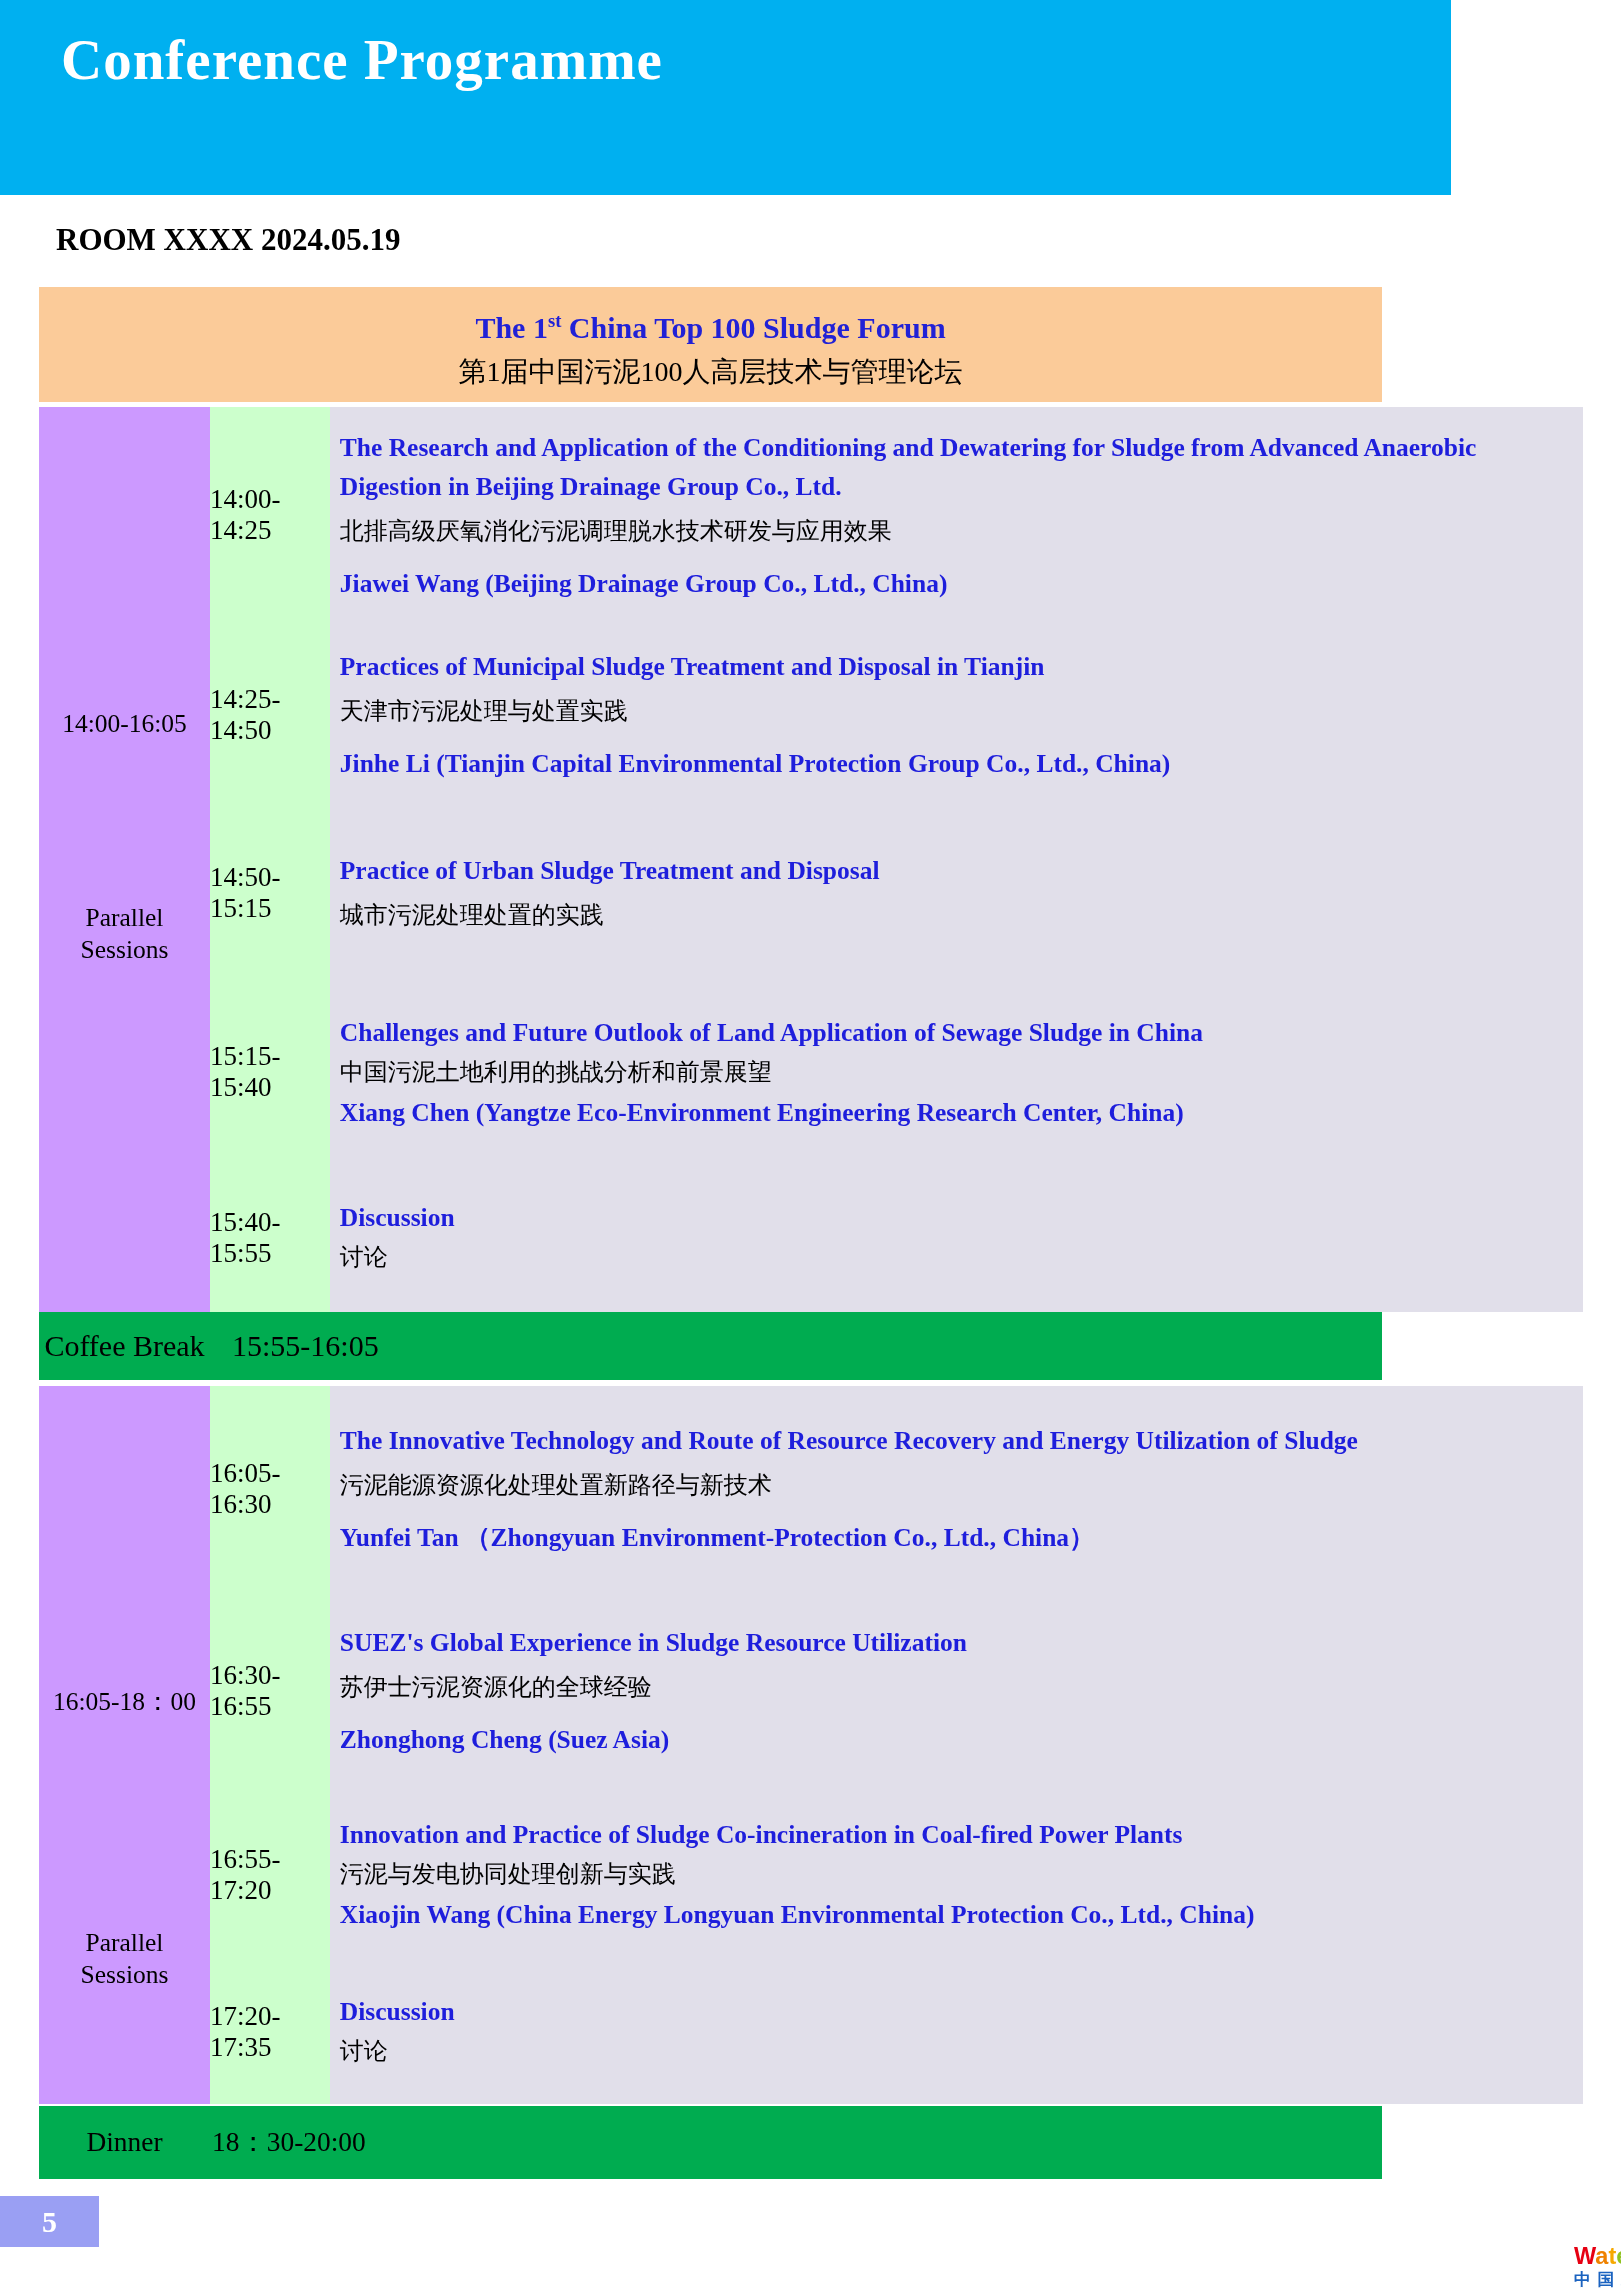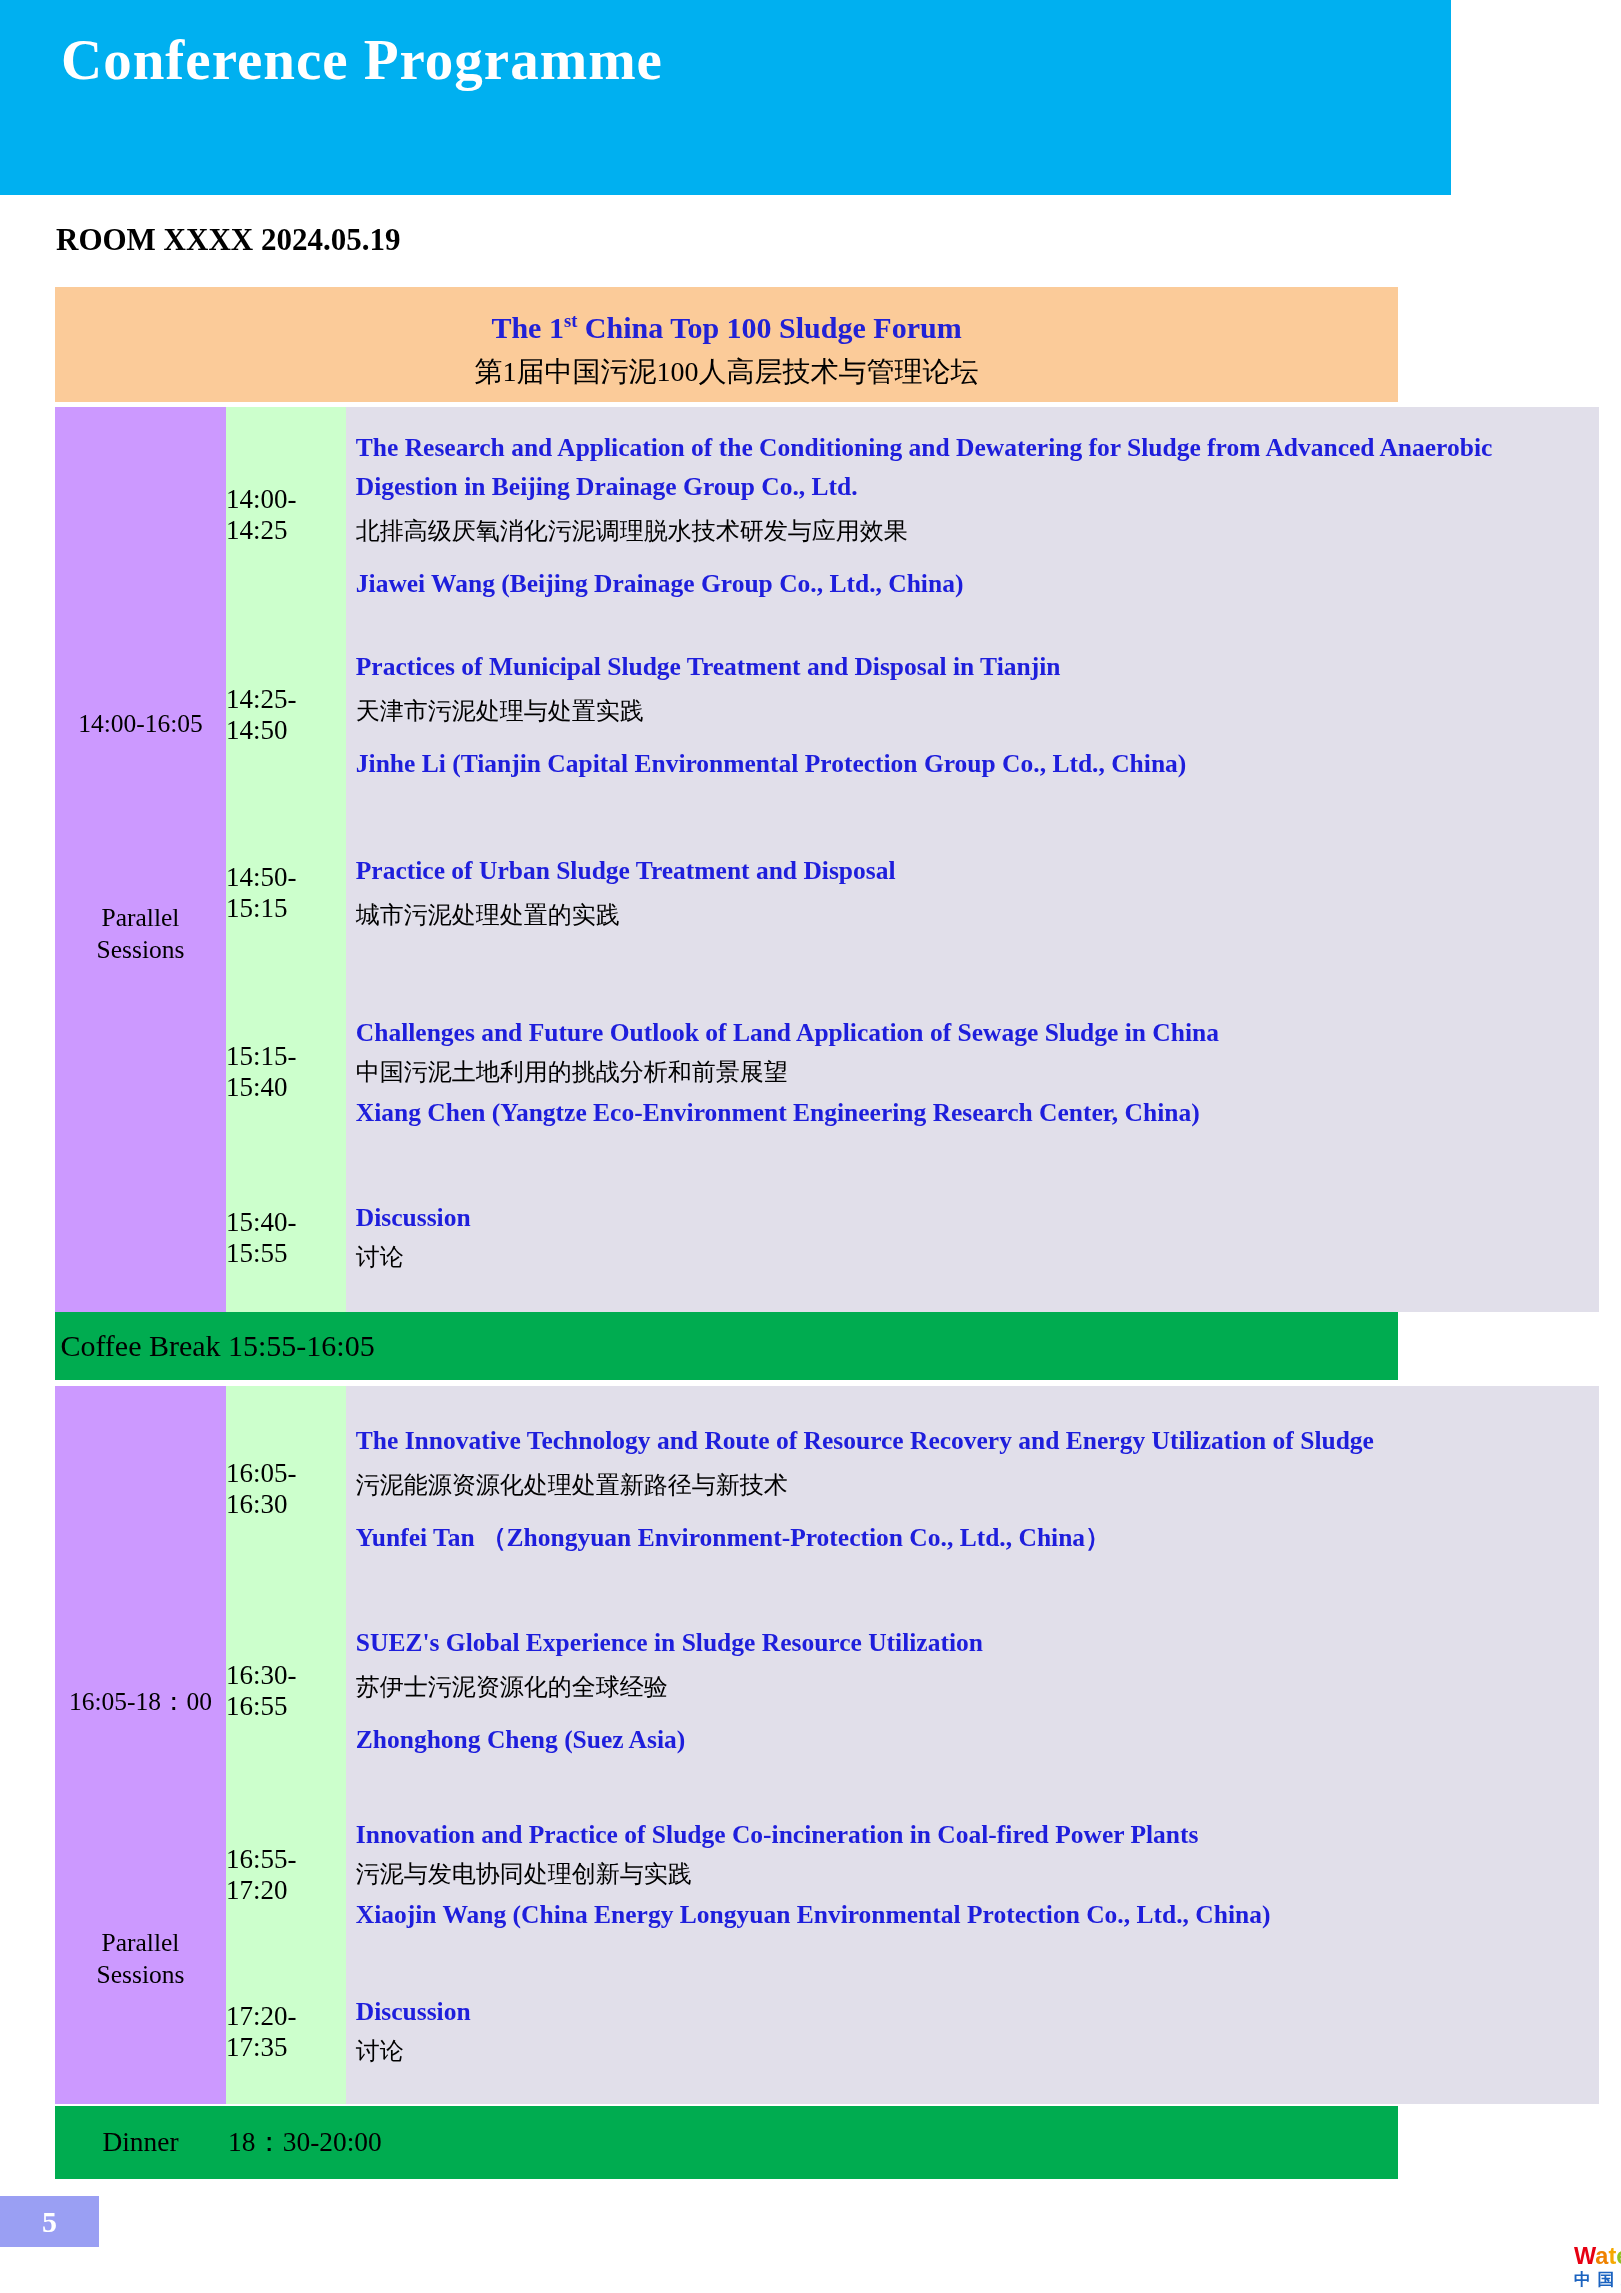--- a/index.html
+++ b/index.html
@@ -18,21 +18,21 @@
     position:absolute; left:61px; top:27.4px;
     font-size:57px; font-weight:bold; color:#ffffff; letter-spacing:1px;
   }
   
   .room {
     position:absolute; left:56px; top:222px;
     font-size:31px; font-weight:bold; color:#000;
   }
   
   .table {
-    position:absolute; left:39px; top:287px; width:1343px;margin-left:16px;
+    position:absolute; left:39px; top:287px; width:1343px;
   }
   .forum-header {
     width:100%; height:115px; background:#FBCB99;
     text-align:center; padding-top:11.8px;
   }
   .forum-title {
     font-size:30px; font-weight:bold; color:#2121D6; line-height:43px;
   }
   .forum-title sup { font-size:0.62em; }
   .forum-subtitle {
@@ -77,21 +77,21 @@
   }
   .compact .cn { margin-top:0; }
   .compact .speaker { margin-top:0; }
   .no-speaker .cn { margin-top:0; }
 
   
   .greenrow {
     width:100%; background:#00AC50; display:flex; align-items:center;
     color:#000;
   }
-  .coffee { height:68px; font-size:30px; }
+  .coffee { height:68px; font-size:30px;gap:20px; }
   .dinner { height:73px; font-size:27.4px; }
   .greenrow .c1 { width:171px; text-align:center; flex:0 0 auto; }
   .greenrow .c2 { flex:0 0 auto; padding-left:2px; }
 
   
   .pagebox {
     position:absolute; left:0; top:2196px; width:99px; height:51px;
     background:#9A9FF3; color:#ffffff; font-weight:bold; font-size:30px;
     display:flex; align-items:center; justify-content:center;
   }

